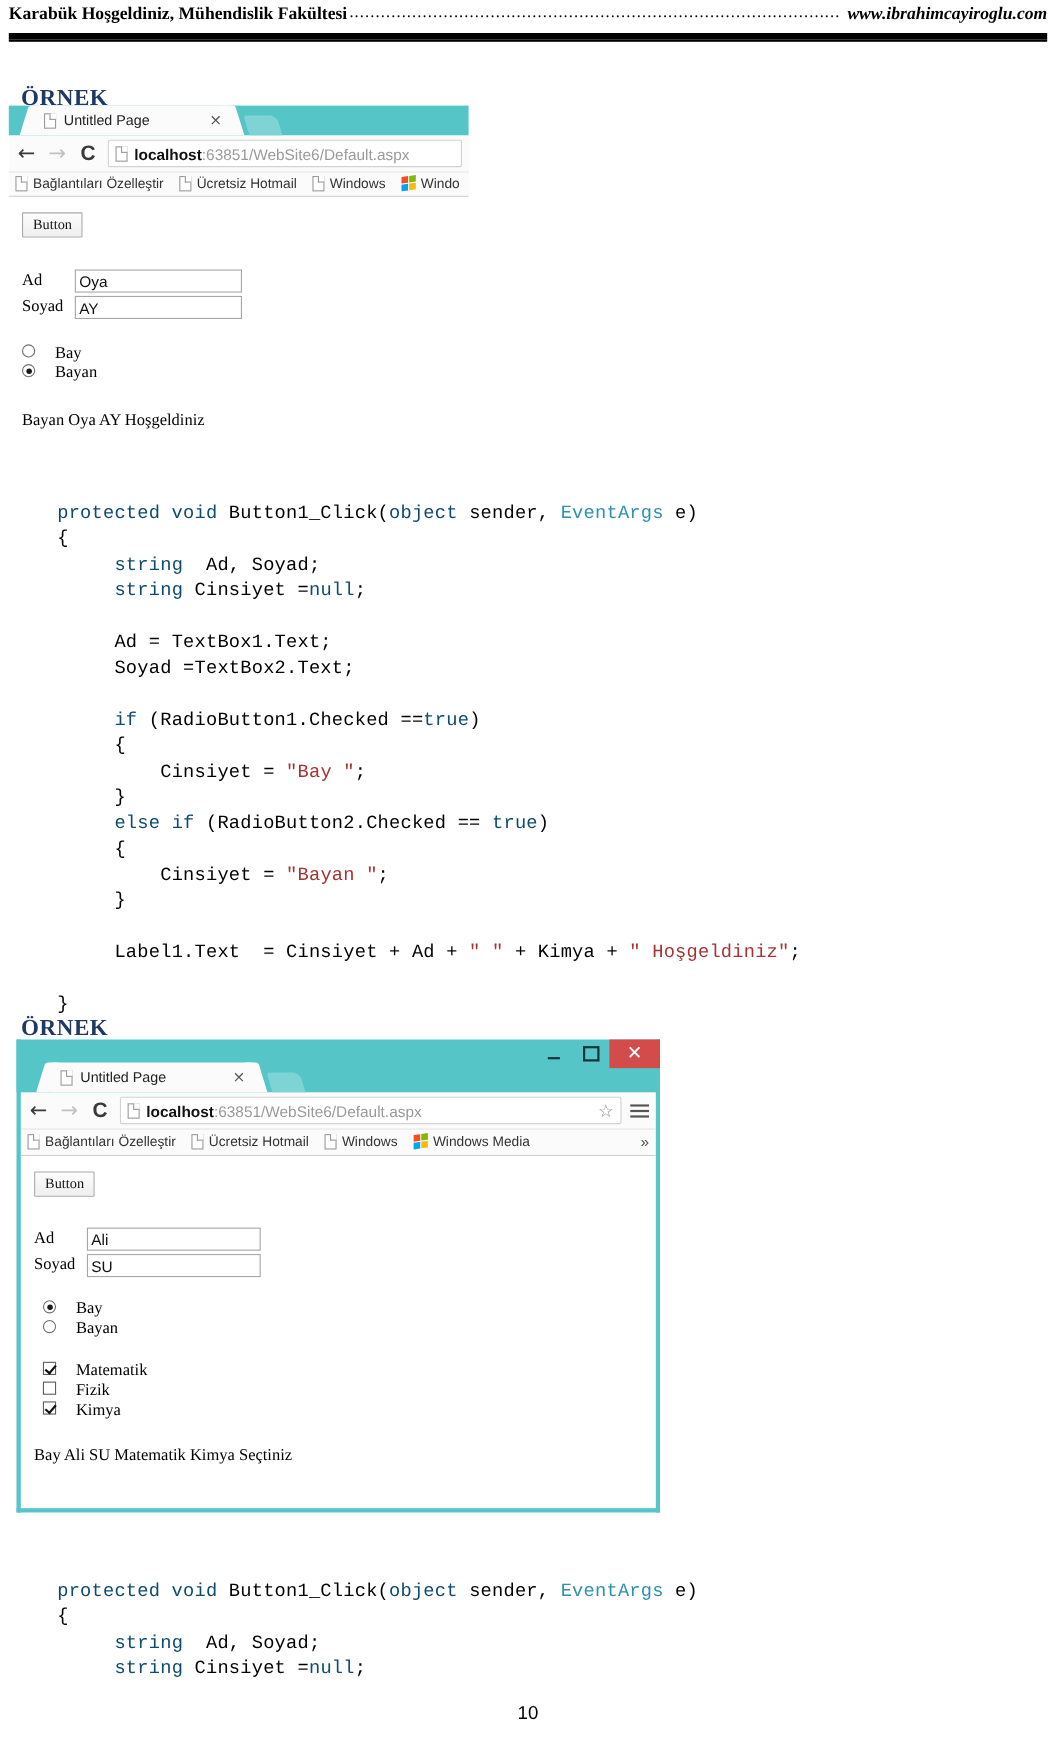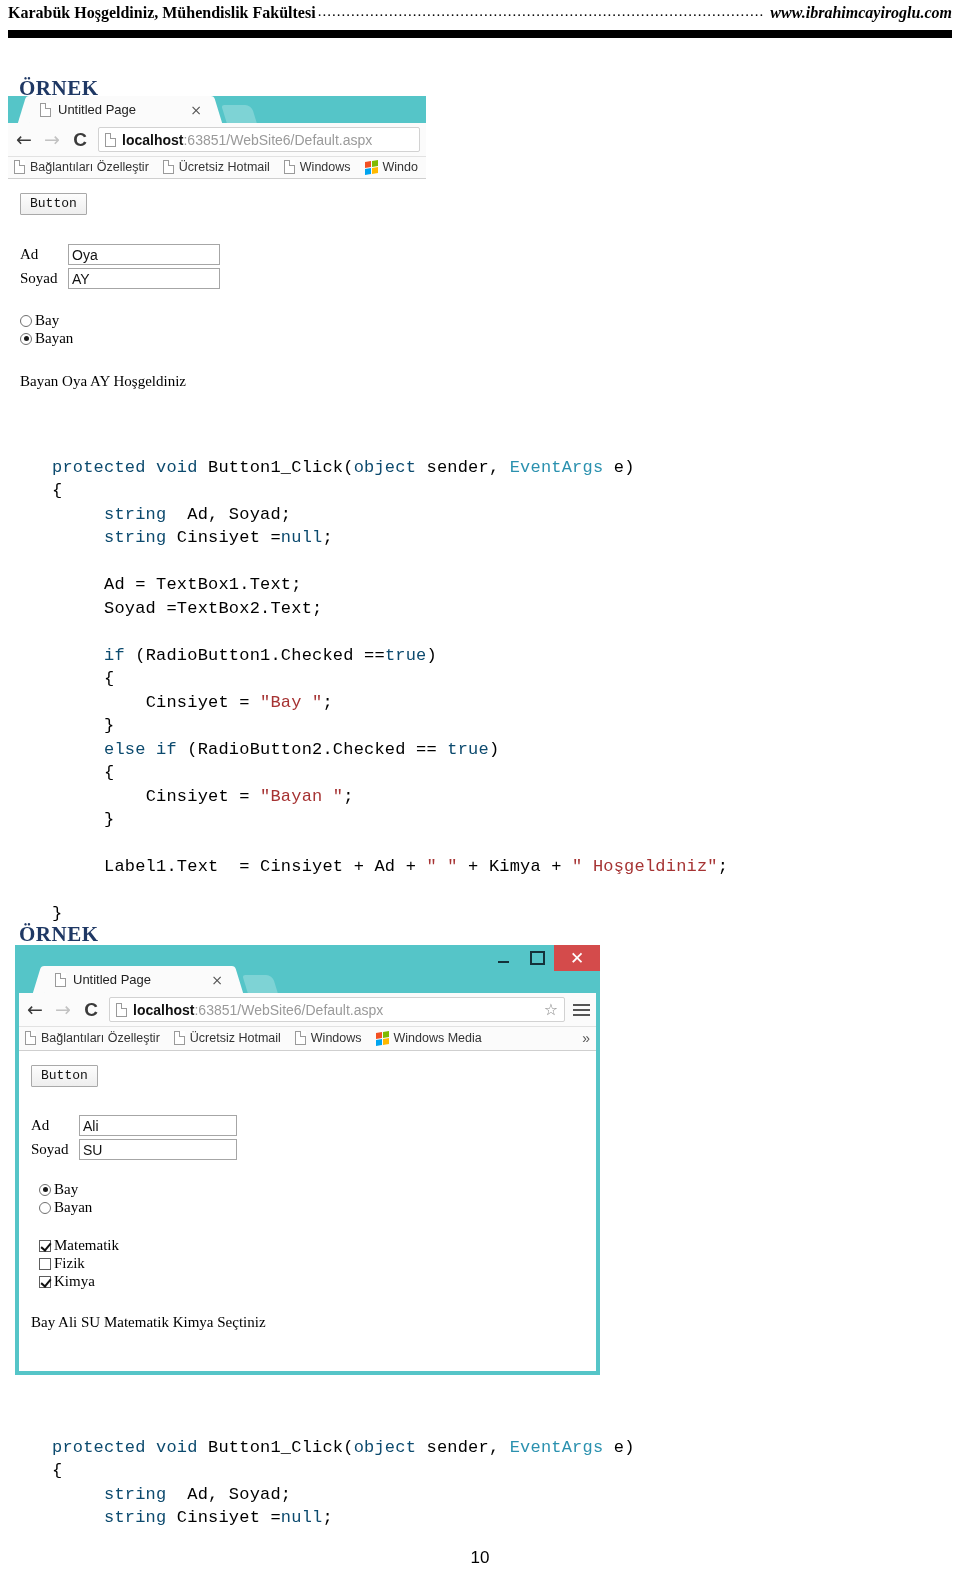--- a/index.html
+++ b/index.html
@@ -225,21 +225,21 @@
     align-items: center;
     padding: 3px 6px 4px 6px;
     gap: 14px;
     font-family: "Liberation Sans", sans-serif;
     font-size: 12.5px;
     color: #333;
     border-bottom: 1px solid #cfcfcf;
     white-space: nowrap;
     overflow: hidden;
   }
-  .bm { display: flex; align-items: flex-end; gap: 5px; }
+  .bm { display: flex; align-items: flex-start; gap: 5px; }
   .win-logo {
     width: 13px; height: 13px;
     display: grid;
     grid-template-columns: 1fr 1fr;
     grid-template-rows: 1fr 1fr;
     gap: 1px;
     transform: skewY(-8deg);
     flex: 0 0 auto;
   }
   .win-logo span:nth-child(1){background:#F25022;}
@@ -254,21 +254,21 @@
     padding: 12px 14px;
     font-family: "Liberation Serif", serif;
     font-size: 15px;
     color: #000;
   }
   .asp-button {
     display: inline-block;
     border: 1px solid #a9a9a9;
     background: linear-gradient(#fdfdfd, #eeeeee);
     padding: 2px 9px 3px 9px;
-    font-family: Liberation Mono, monospace;
+    font-family: Liberation Serif, serif;
     font-size: 13px;
     color: #111;
     border-radius: 1px;
   }
   .field-row {
     display: flex;
     align-items: center;
     margin-top: 3px;
   }
   .field-label {
@@ -279,21 +279,21 @@
     border: 1px solid #a6a6a6;
     background: #fff;
     height: 21px;
     font-family: "Liberation Sans", sans-serif;
     font-size: 14px;
     color: #111;
     display: flex;
     align-items: center;
     padding: 0 3px;
   }
-  .opt-row { display: flex; align-items: center; gap: 3px; margin-top: 1px; }
+  .opt-row { display: flex; gap: 18px; margin-top: 1px; }
   .radio {
     width: 12px; height: 12px;
     border: 1px solid #6f6f6f;
     border-radius: 50%;
     background: #fff;
     position: relative;
     flex: 0 0 auto;
   }
   .radio.on::after {
     content: "";

